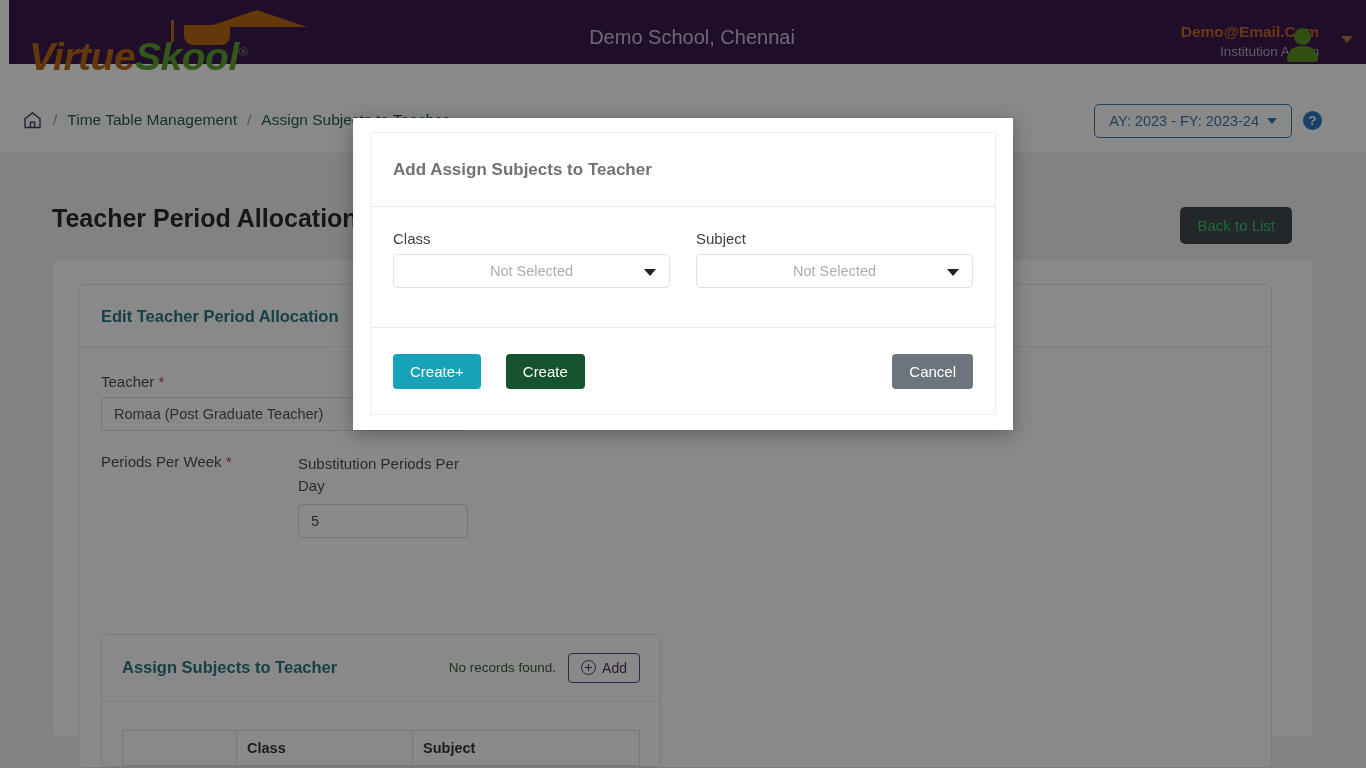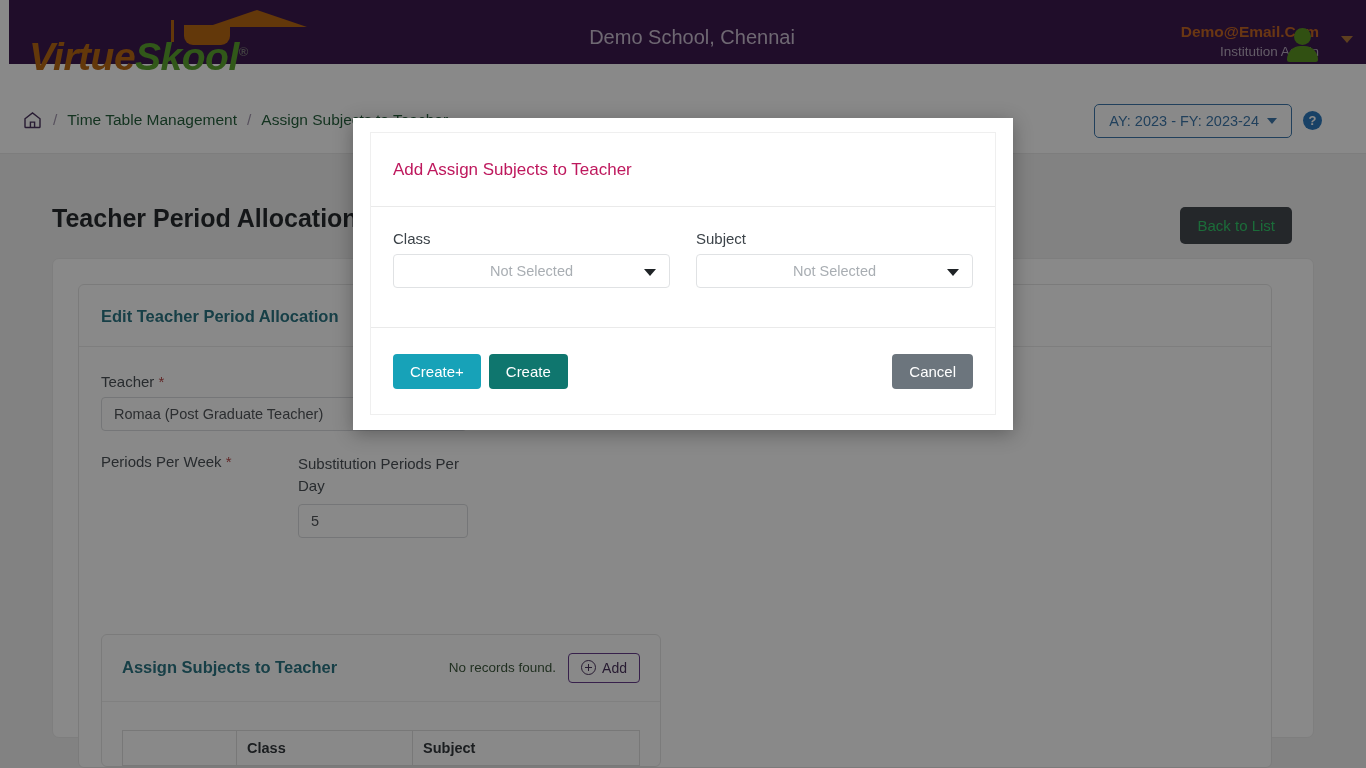--- a/index.html
+++ b/index.html
@@ -246,21 +246,21 @@
     background: #ffffff;
     border: 1px solid #efefef;
     display: flex; flex-direction: column;
   }
   .modal-head {
     height: 74px;
     display: flex; align-items: center;
     padding: 0 22px;
     border-bottom: 1px solid #eaeaea;
   }
-  .modal-title { font-size: 17px; font-weight: normal; color: #be185d; }
+  .modal-title { font-size: 17px; font-weight: bold; color: #737373; }
   .modal-body {
     flex: 1;
     padding: 23px 22px 0 22px;
     border-bottom: 1px solid #eaeaea;
     display: flex; gap: 26px;
   }
   .modal-field { width: 277px; }
   .modal-ctrl {
     height: 34px; border: 1px solid #e0e2e4; border-radius: 4px;
     background: #ffffff; display: flex; align-items: center;
@@ -280,21 +280,21 @@
     display: flex; align-items: center;
     padding: 0 22px;
   }
   .btn {
     border: none; border-radius: 4px;
     padding: 9px 17px; font-size: 15px; color: #ffffff;
     font-family: "Liberation Sans", sans-serif;
     cursor: pointer;
   }
   .btn-createplus { background: #17a2b8; }
-  .btn-create { background: #0f766e; margin-left: 8px; }
+  .btn-create { background: #14532d; margin-left: 25px; }
   .btn-cancel { background: #6c757d; margin-left: auto; }
 </style>
 </head>
 <body>
 
 <div id="root">
 
   <div class="topbar">
     <div class="brand">
       <div class="brand-text">

